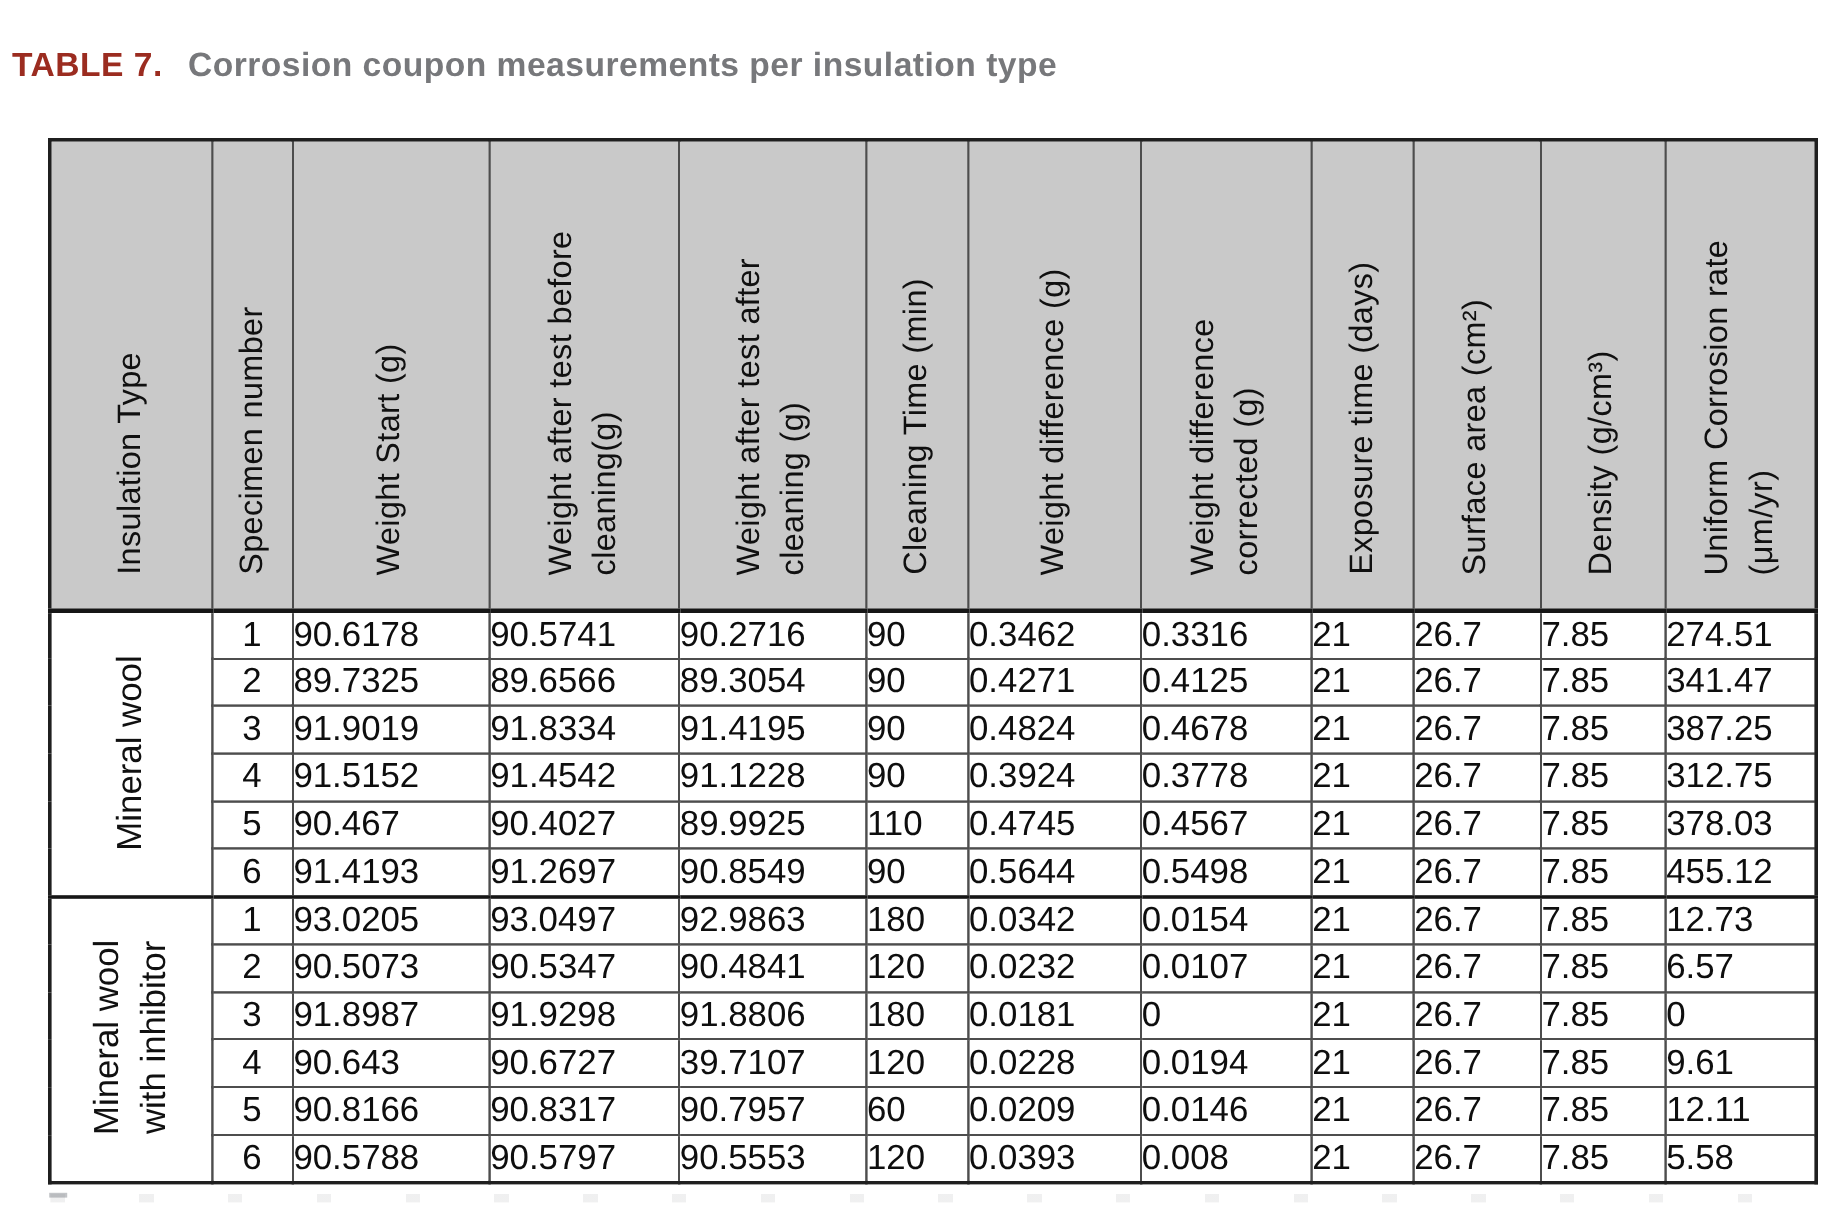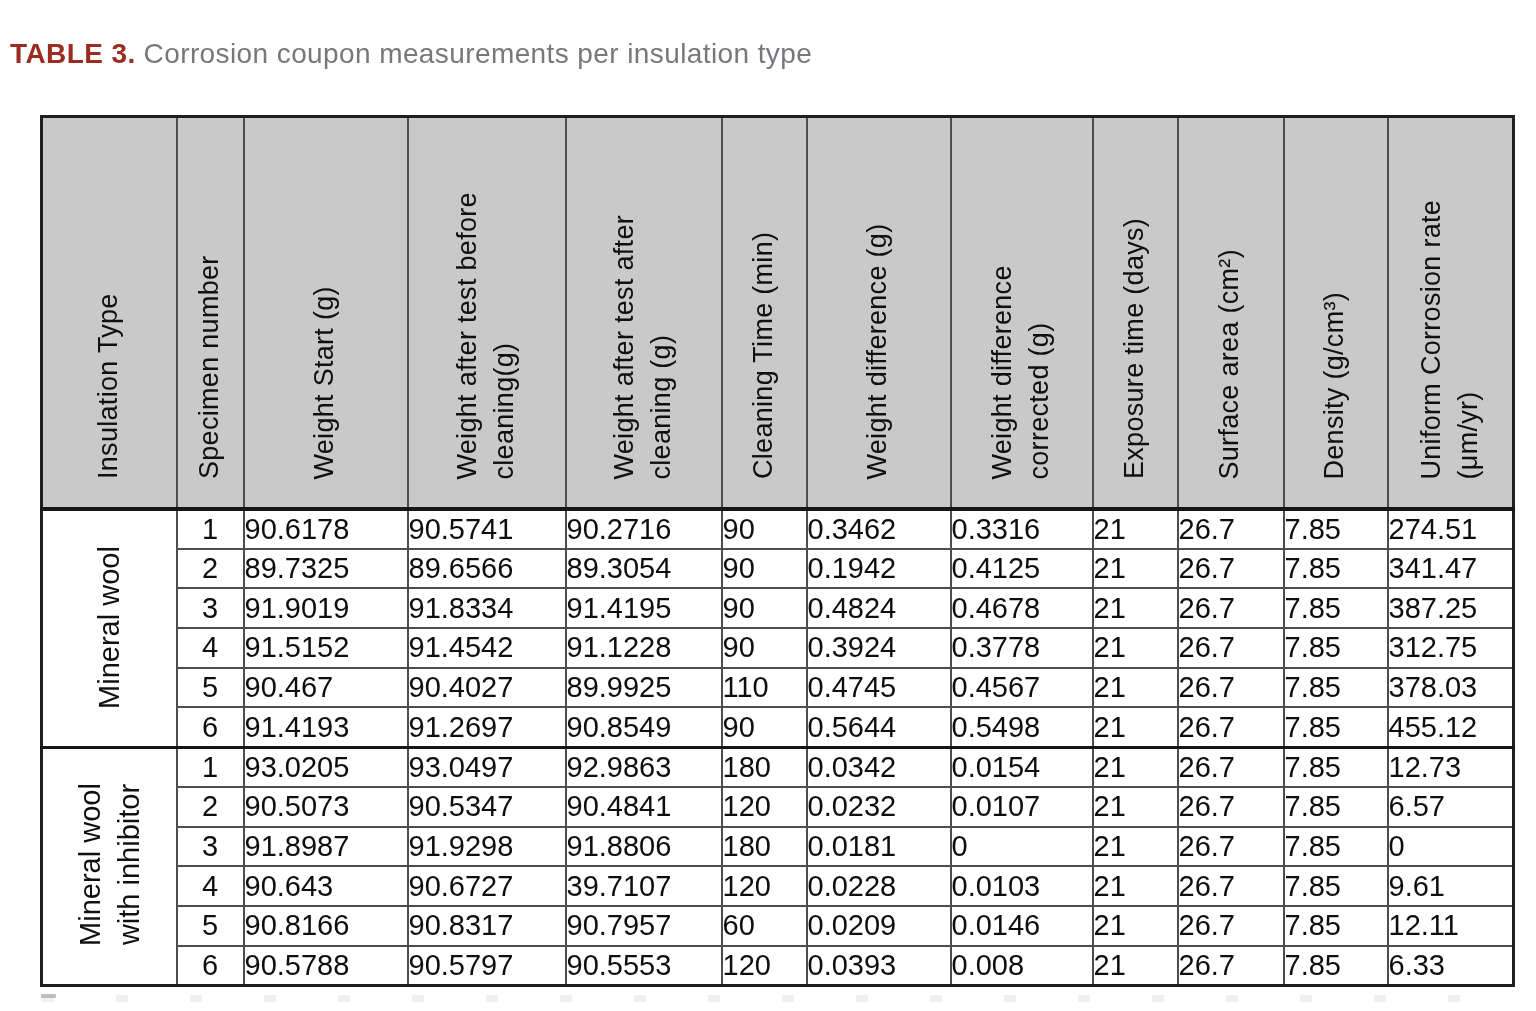--- a/index.html
+++ b/index.html
@@ -4,21 +4,21 @@
 <style>
   html,body{margin:0;padding:0;}
   body{
     width:1536px;height:1011px;position:relative;overflow:hidden;
     background:#ffffff;
     font-family:"Liberation Sans","DejaVu Sans",sans-serif;
   }
   
   .caption{position:absolute;left:10px;top:38px;font-size:28px;letter-spacing:.4px;white-space:nowrap;}
   .caption .cap-label{font-weight:800;color:#9b2c20;}
-  .caption .cap-text{font-weight:400;color:#77787b;margin-left:8px;}
+  .caption .cap-text{font-weight:700;color:#77787b;margin-left:21px;}
 
   
   table.main{
     position:absolute;left:40px;top:115px;width:1472px;
     border-collapse:collapse;table-layout:fixed;
     border:3px solid #1f1f1f;
   }
   table.main th, table.main td{
     border:2px solid #4d4d4d;
     padding:0;color:#0e0e0e;
@@ -69,21 +69,21 @@
   }
   .cut-mark{
     position:absolute;left:41px;top:994px;width:15px;height:4px;
     background:rgba(120,124,130,.45);
   }
 </style>
 </head>
 <body>
 
 <div class="caption">
-  <span class="cap-label">TABLE 3.</span><span class="cap-text">Corrosion coupon measurements per insulation type</span>
+  <span class="cap-label">TABLE 7.</span><span class="cap-text">Corrosion coupon measurements per insulation type</span>
 </div>
 
 <table class="main">
   <colgroup>
       <col style="width: 135px;">
       <col style="width: 67px;">
       <col style="width: 164px;">
       <col style="width: 158px;">
       <col style="width: 156px;">
       <col style="width: 85px;">
@@ -154,21 +154,21 @@
         <td class="num">26.7</td>
         <td class="num">7.85</td>
         <td class="num">274.51</td>
       </tr>
       <tr>
         <td class="spec">2</td>
         <td class="num">89.7325</td>
         <td class="num">89.6566</td>
         <td class="num">89.3054</td>
         <td class="num">90</td>
-        <td class="num">0.1942</td>
+        <td class="num">0.4271</td>
         <td class="num">0.4125</td>
         <td class="num">21</td>
         <td class="num">26.7</td>
         <td class="num">7.85</td>
         <td class="num">341.47</td>
       </tr>
       <tr>
         <td class="spec">3</td>
         <td class="num">91.9019</td>
         <td class="num">91.8334</td>
@@ -263,21 +263,21 @@
         <td class="num">7.85</td>
         <td class="num">0</td>
       </tr>
       <tr>
         <td class="spec">4</td>
         <td class="num">90.643</td>
         <td class="num">90.6727</td>
         <td class="num">39.7107</td>
         <td class="num">120</td>
         <td class="num">0.0228</td>
-        <td class="num">0.0103</td>
+        <td class="num">0.0194</td>
         <td class="num">21</td>
         <td class="num">26.7</td>
         <td class="num">7.85</td>
         <td class="num">9.61</td>
       </tr>
       <tr>
         <td class="spec">5</td>
         <td class="num">90.8166</td>
         <td class="num">90.8317</td>
         <td class="num">90.7957</td>
@@ -293,19 +293,19 @@
         <td class="spec">6</td>
         <td class="num">90.5788</td>
         <td class="num">90.5797</td>
         <td class="num">90.5553</td>
         <td class="num">120</td>
         <td class="num">0.0393</td>
         <td class="num">0.008</td>
         <td class="num">21</td>
         <td class="num">26.7</td>
         <td class="num">7.85</td>
-        <td class="num">6.33</td>
+        <td class="num">5.58</td>
       </tr>
     </tbody>
 </table>
 
 <div class="cut-fragment"></div>
 <div class="cut-mark"></div>
 
 </body></html>

